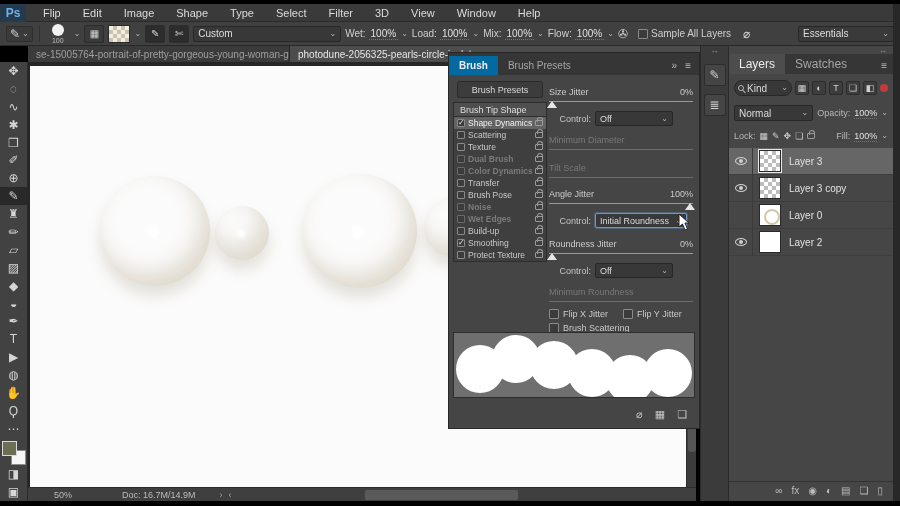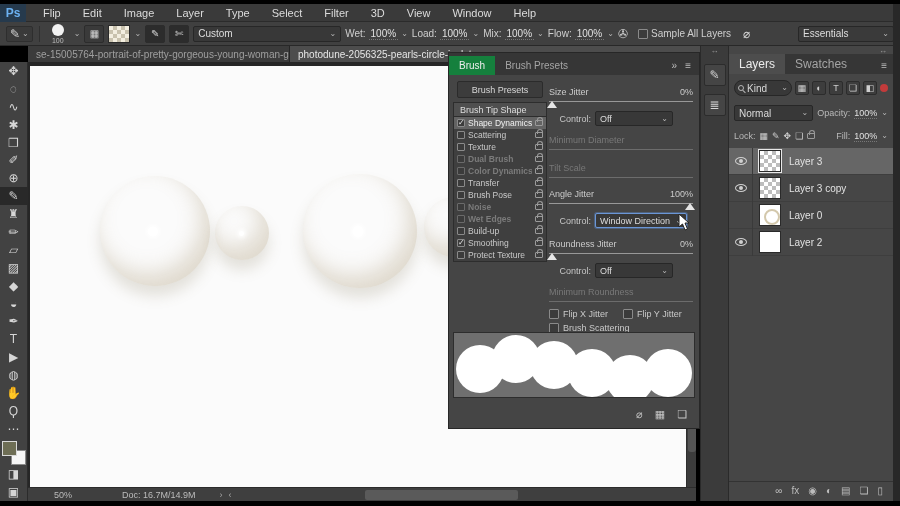--- a/index.html
+++ b/index.html
@@ -102,21 +102,21 @@
   .hscroll-thumb { position:absolute; left:337px; top:2px; width:153px; height:10px;
     background:#5a5a5a; border-radius:2px; }
 
   
   .brushpanel { position:absolute; left:448px; top:52px; width:252px; height:377px;
     background:#454545; border:1px solid #272727; z-index:5; font-size:9px;
     color:#c9c9c9; }
   .bp-header { position:absolute; left:0; top:0; width:100%; height:22px;
     background:#363636; display:flex; align-items:flex-end; }
   .bp-tab { padding:4px 10px 4px; font-size:10px; }
-  .bp-tab.active { background:#15803d; color:#ececec; }
+  .bp-tab.active { background:#0369a1; color:#ececec;font-weight:bold; }
   .bp-tab.inactive { color:#a5a5a5; }
   .bp-header-icons { margin-left:auto; display:flex; gap:8px; padding:0 8px 4px;
     color:#bdbdbd; font-size:10px; }
   .bp-presets-btn { position:absolute; left:8px; top:28px; width:86px; height:17px;
     background:#3c3c3c; border:1px solid #2b2b2b; border-radius:2px; display:flex;
     align-items:center; justify-content:center; color:#d8d8d8; font-size:9px; }
   .bp-tipshape { position:absolute; left:4px; top:49px; width:94px; height:14px;
     background:#4f4f4f; border:1px solid #2d2d2d; border-bottom:none; display:flex;
     align-items:center; padding-left:6px; color:#dedede; }
   .bp-list { position:absolute; left:4px; top:63px; width:94px;
@@ -241,21 +241,21 @@
 </head>
 <body>
 
 <div id="stage">
 
   <div class="menubar">
     <div class="ps-logo">Ps</div>
     <div class="menu-item">Flip</div>
     <div class="menu-item">Edit</div>
     <div class="menu-item">Image</div>
-    <div class="menu-item">Layer</div>
+    <div class="menu-item">Shape</div>
     <div class="menu-item">Type</div>
     <div class="menu-item">Select</div>
     <div class="menu-item">Filter</div>
     <div class="menu-item">3D</div>
     <div class="menu-item">View</div>
     <div class="menu-item">Window</div>
     <div class="menu-item">Help</div>
   </div>
 
   <div class="optionsbar">
@@ -522,21 +522,21 @@
       <div class="jit-row" style="top:102px">
           <span>Angle Jitter</span>
           <span>100%</span>
         </div>
       <div class="slider" style="top:116px">
           <span class="sl-thumb" style="right:-2px"></span>
         </div>
       <div class="ctl-row" style="top:126px">
         <span class="ctl-label">Control:</span>
         <div class="ctl-select blue">
-            <span>Window Direction</span>
+            <span>Initial Roundness</span>
             <span class="caret">⌄</span>
           </div>
       </div>
       <div class="jit-row" style="top:152px">
           <span>Roundness Jitter</span>
           <span>0%</span>
         </div>
       <div class="slider" style="top:166px">
           <span class="sl-thumb" style="left:-2px"></span>
         </div>

